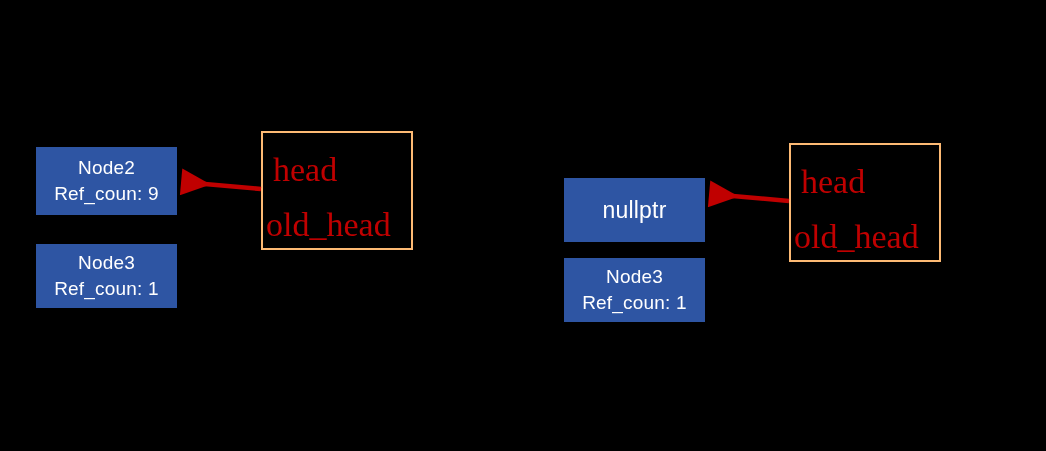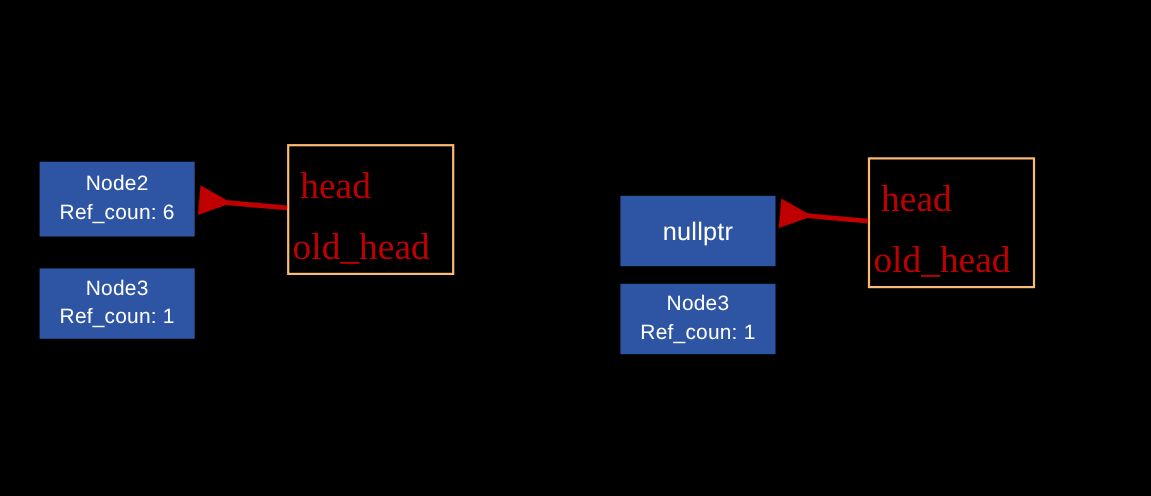--- a/index.html
+++ b/index.html
@@ -66,21 +66,21 @@
     pointer-events: none;
   }
 </style>
 </head>
 <body>
 
 <div id="stage">
 
   <div class="node-box" style="left:36px; top:147px; width:141px; height:68px;">
     <span class="line1">Node2</span>
-    <span class="line2">Ref_coun: 6</span>
+    <span class="line2">Ref_coun: 9</span>
   </div>
 
   <div class="node-box" style="left:36px; top:244px; width:141px; height:64px;">
     <span class="line1">Node3</span>
     <span class="line2">Ref_coun: 1</span>
   </div>
 
   <div class="label-box" style="left:261px; top:131px; width:152px; height:119px;">
     <span class="lbl" style="left:10px; top:20px;">head</span>
     <span class="lbl" style="left:3px; top:75px;">old_head</span>

